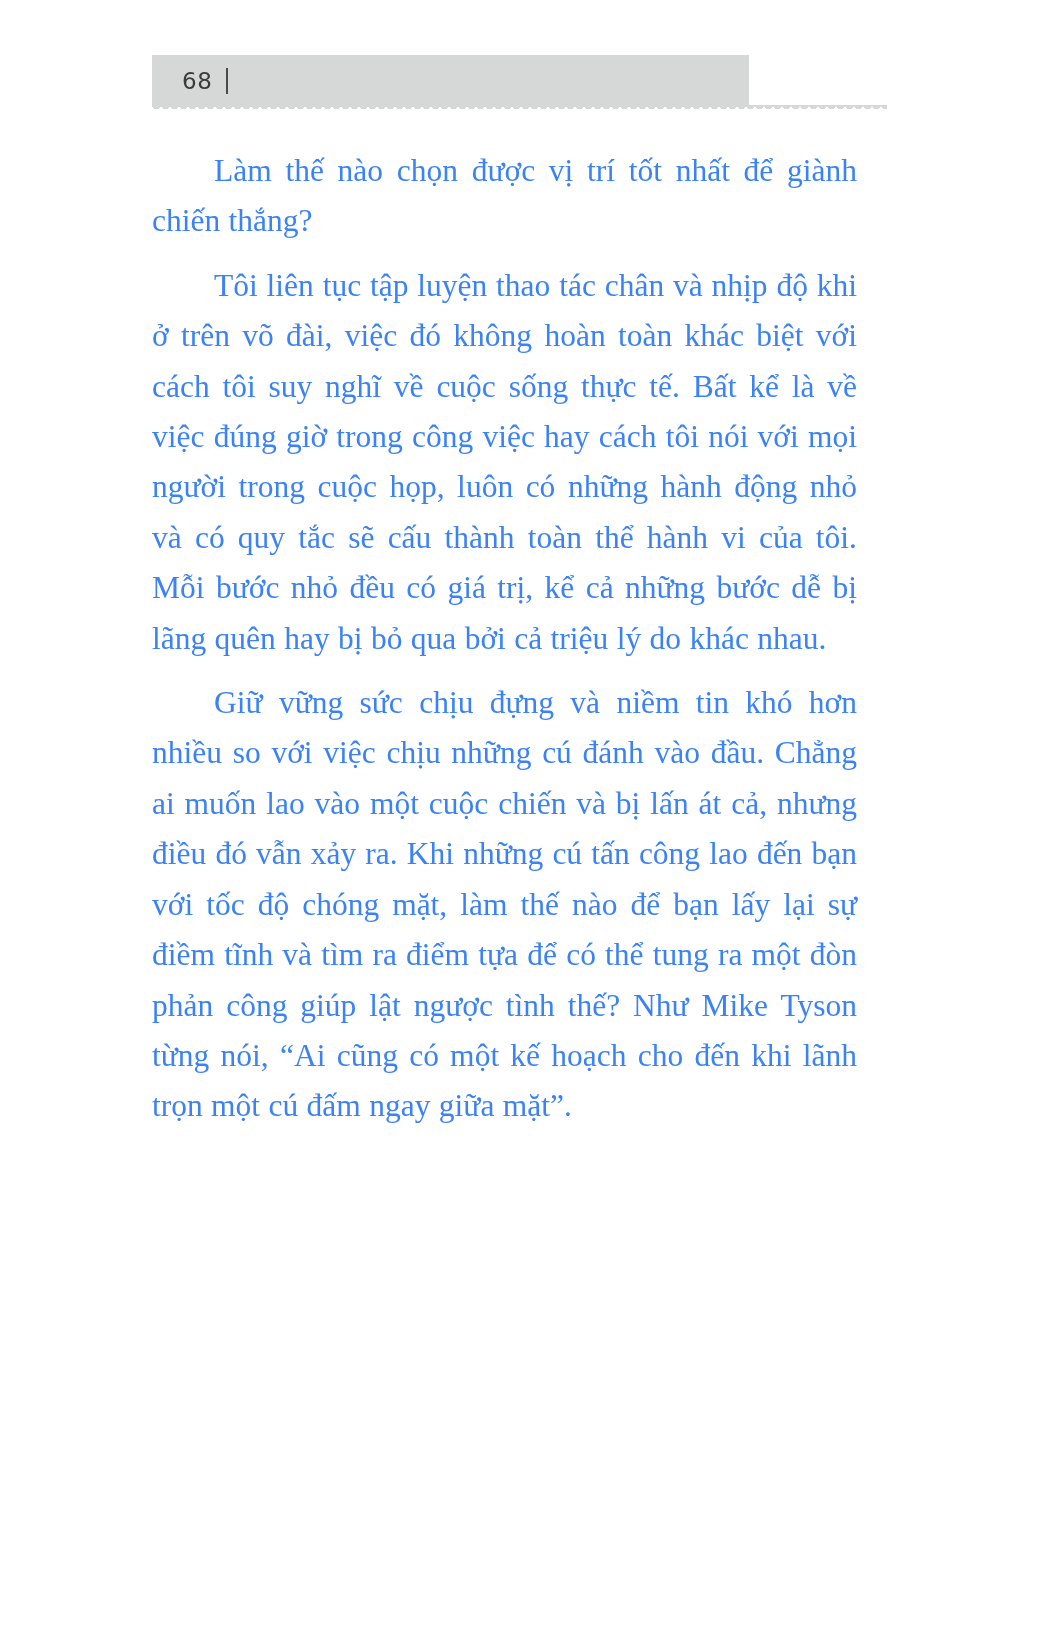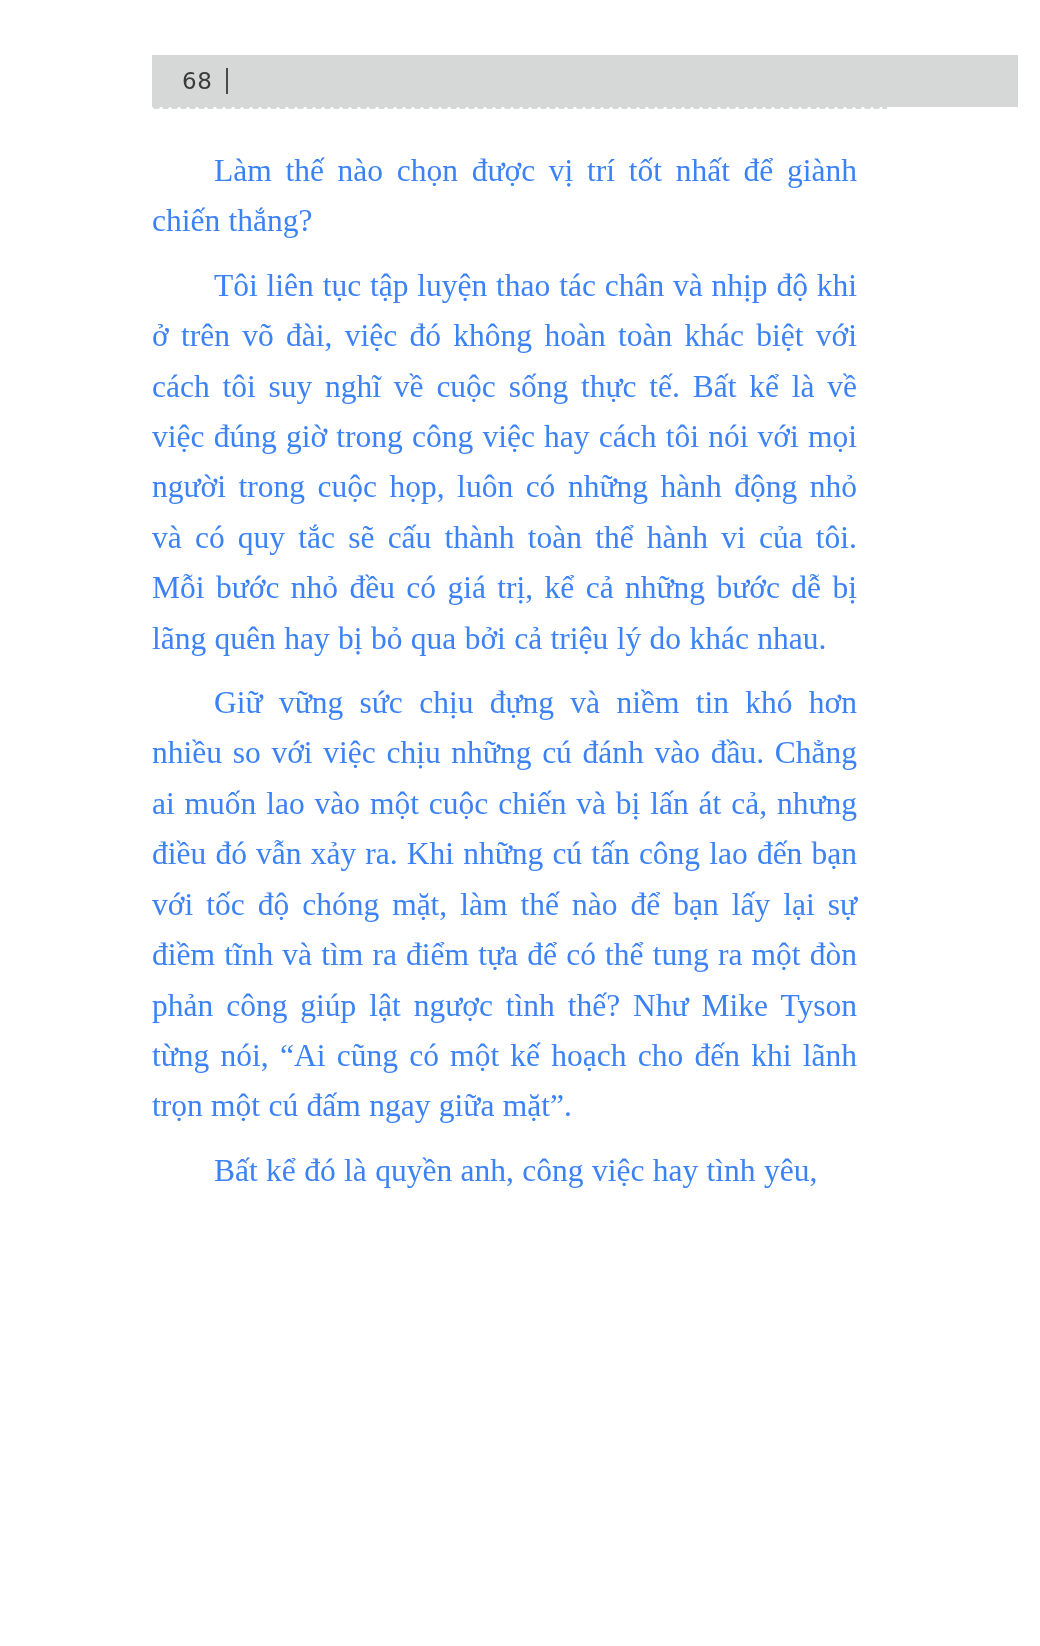--- a/index.html
+++ b/index.html
@@ -19,21 +19,21 @@
     position: absolute;
     inset: 0;
     background: #ffffff;
   }
 
   
   .header-band {
     position: absolute;
     left: 152px;
     top: 55px;
-    width: 866px;
+    width: 597px;
     height: 52px;
     background: #d6d8d8;
     display: flex;
     box-sizing: border-box;
     padding: 0 30px 0 30px;
   }
   .header-left {
     display: flex;
     align-items: center;
     gap: 14px;
@@ -109,16 +109,15 @@
       <span class="page-number">68</span>
       <span class="page-rule"></span>
     </div>
   </div>
   <div class="header-perf"></div>
 
   <div class="body-text">
     <p class="no-justify-last">Làm thế nào chọn được vị trí tốt nhất để giành chiến thắng?</p>
     <p class="no-justify-last">Tôi liên tục tập luyện thao tác chân và nhịp độ khi ở trên võ đài, việc đó không hoàn toàn khác biệt với cách tôi suy nghĩ về cuộc sống thực tế. Bất kể là về việc đúng giờ trong công việc hay cách tôi nói với mọi người trong cuộc họp, luôn có những hành động nhỏ và có quy tắc sẽ cấu thành toàn thể hành vi của tôi. Mỗi bước nhỏ đều có giá trị, kể cả những bước dễ bị lãng quên hay bị bỏ qua bởi cả triệu lý do khác nhau.</p>
     <p class="no-justify-last">Giữ vững sức chịu đựng và niềm tin khó hơn nhiều so với việc chịu những cú đánh vào đầu. Chẳng ai muốn lao vào một cuộc chiến và bị lấn át cả, nhưng điều đó vẫn xảy ra. Khi những cú tấn công lao đến bạn với tốc độ chóng mặt, làm thế nào để bạn lấy lại sự điềm tĩnh và tìm ra điểm tựa để có thể tung ra một đòn phản công giúp lật ngược tình thế? Như Mike Tyson từng nói, “Ai cũng có một kế hoạch cho đến khi lãnh trọn một cú đấm ngay giữa mặt”.</p>
-    <p class="no-justify-last">Bất kể đó là quyền anh, công việc hay tình yêu,</p>
   </div>
 
 </div>
 
 </body></html>

